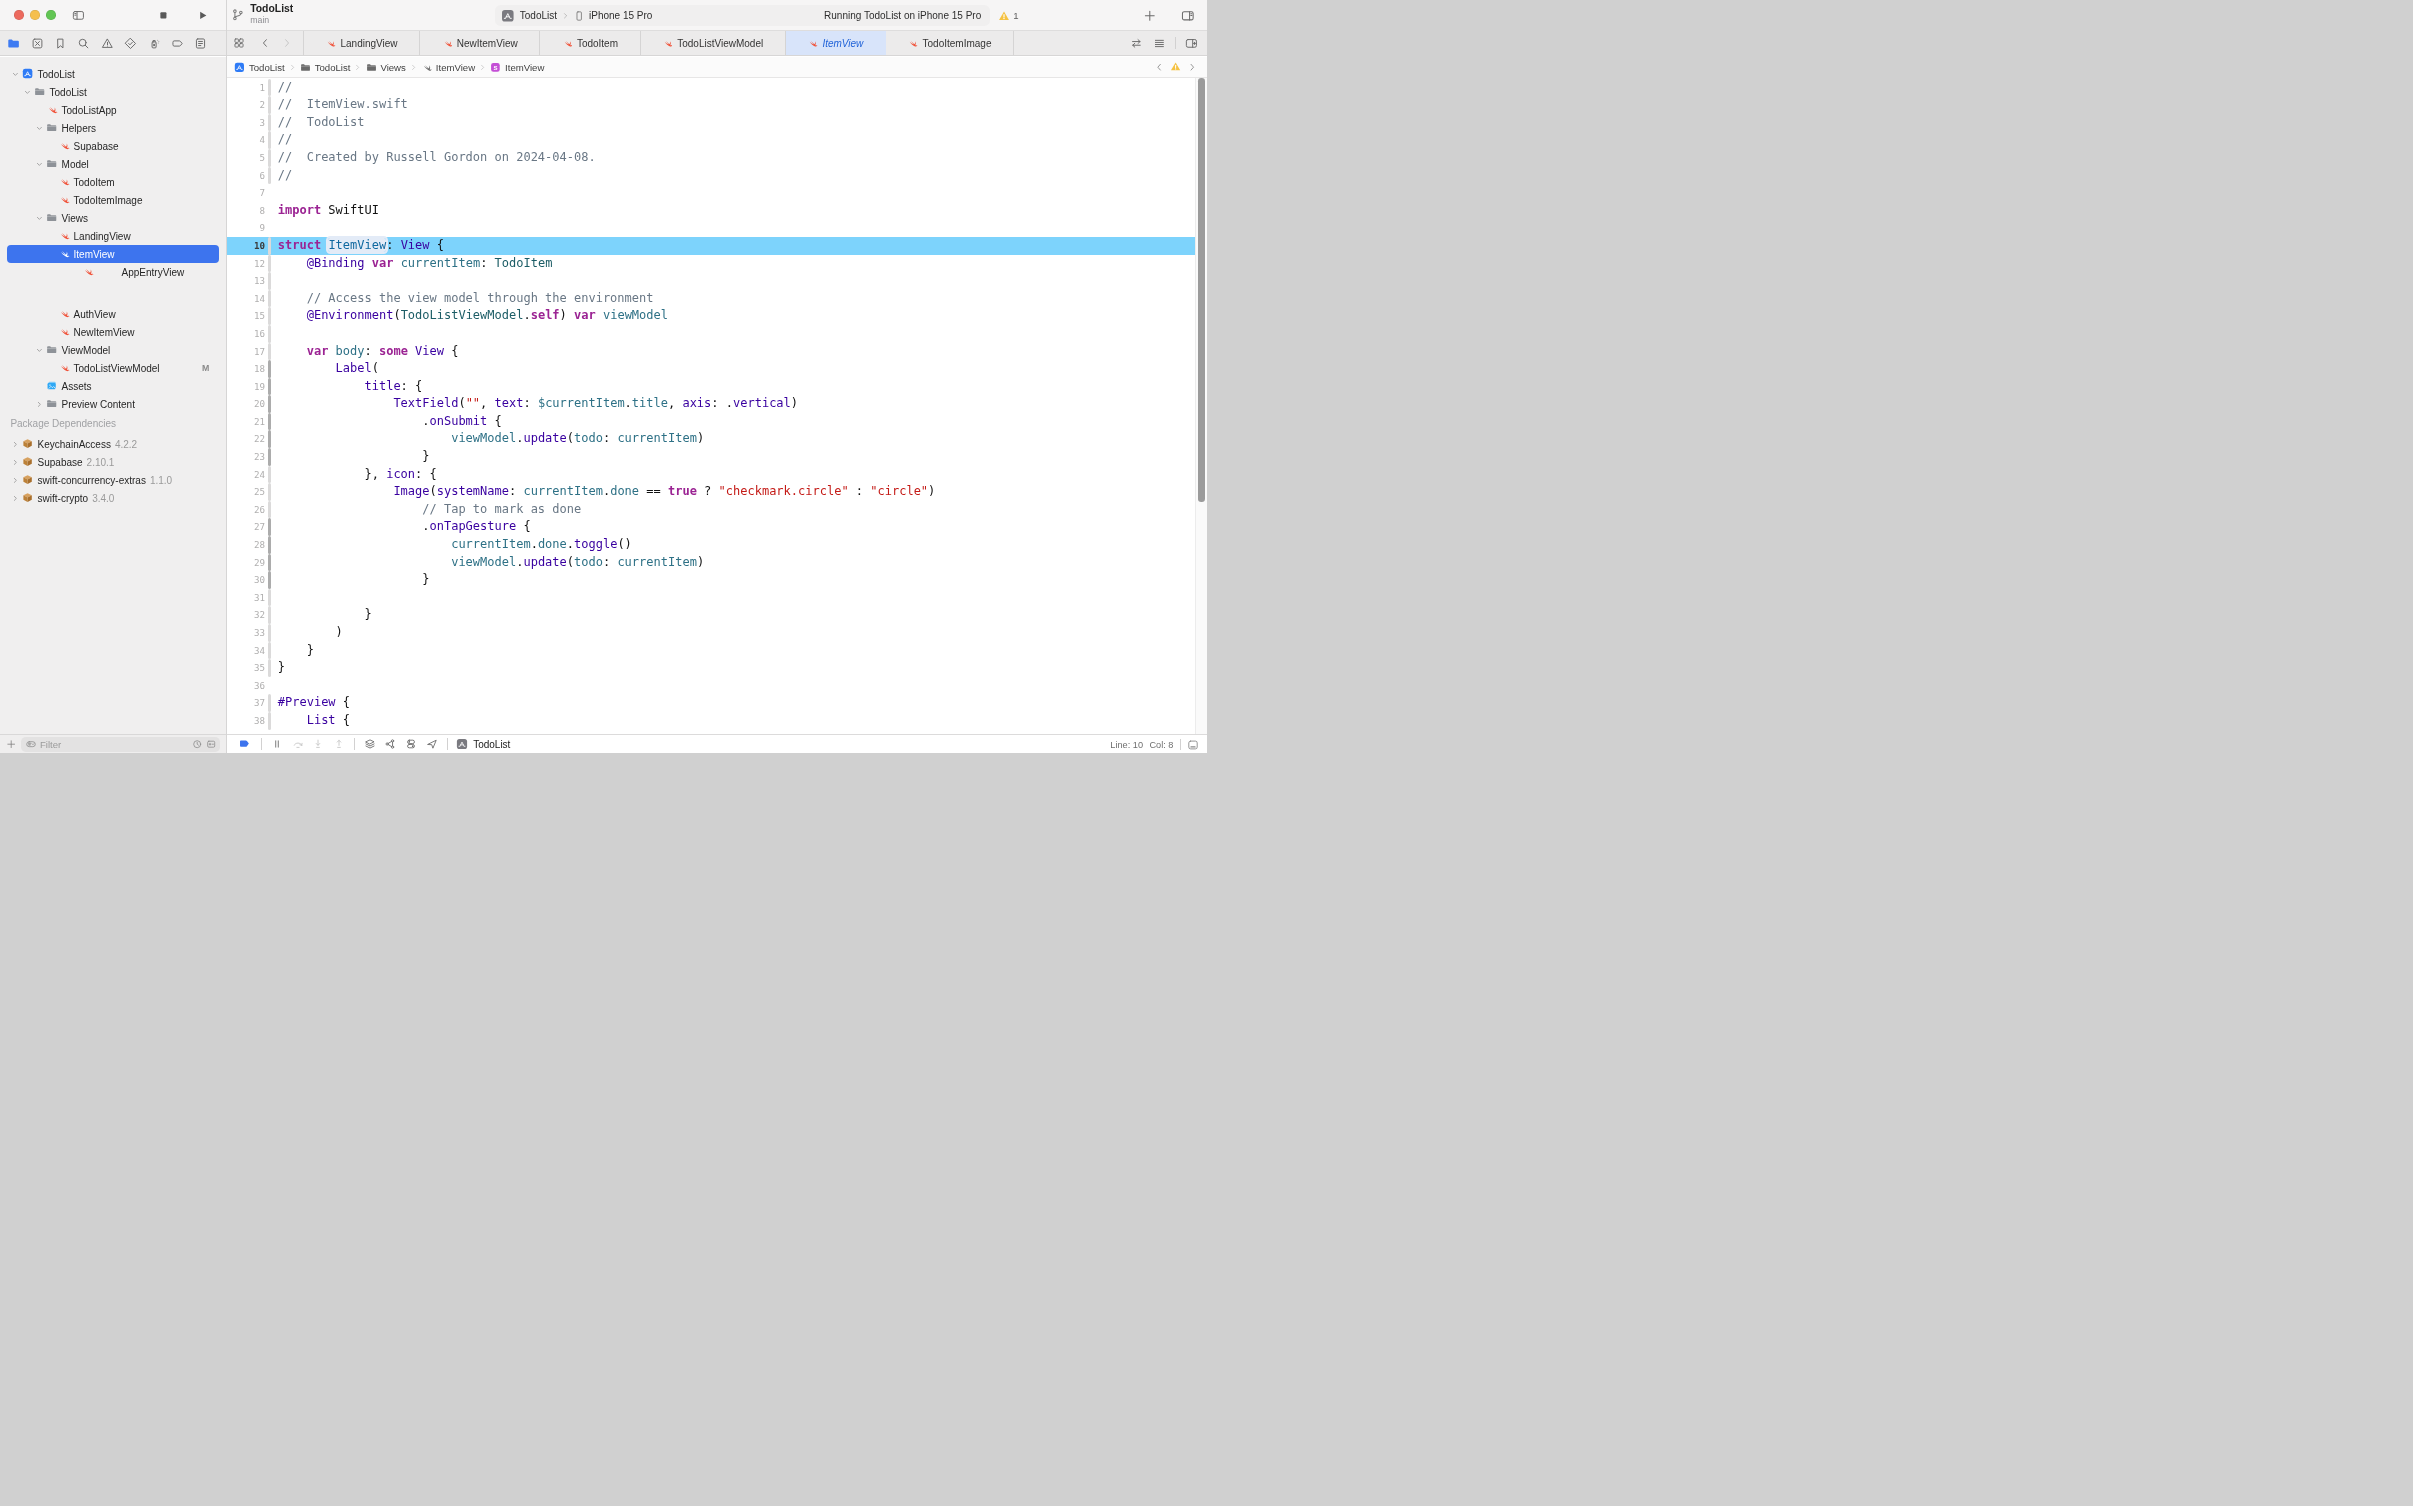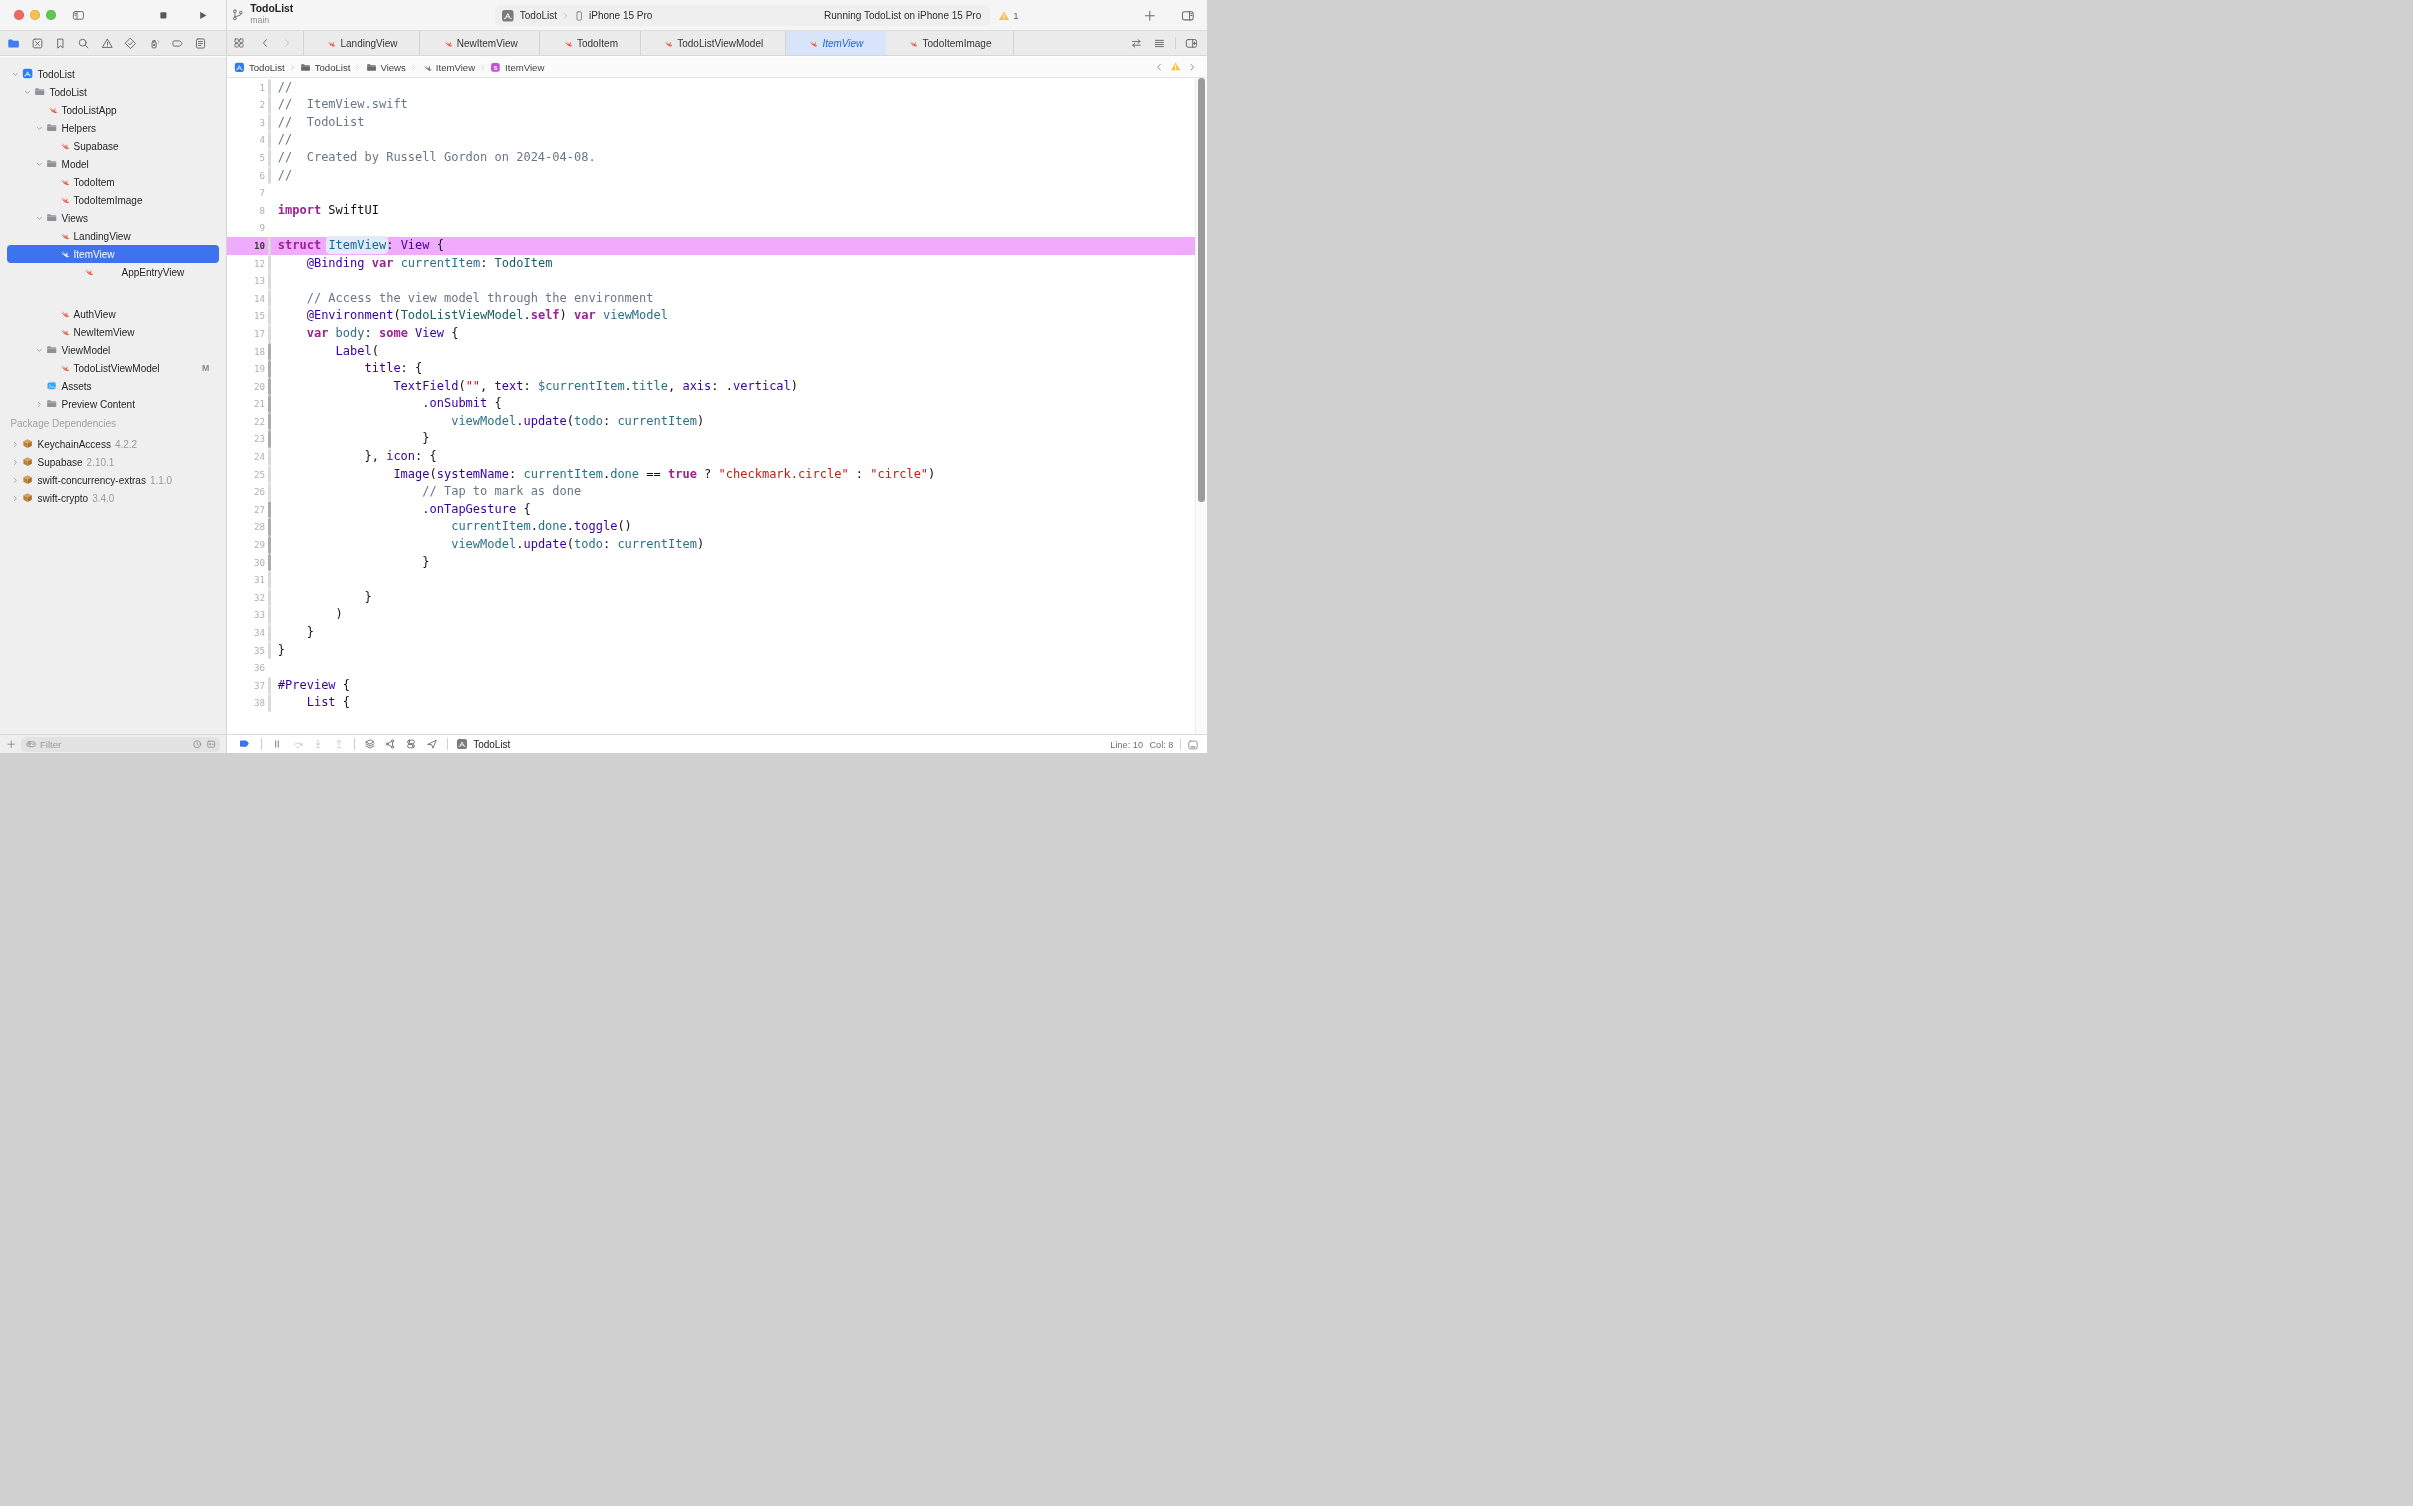--- a/index.html
+++ b/index.html
@@ -65,21 +65,21 @@
   .trow.sel{background:#3D74EE;color:#fff}
   .g-swift{color:#F05138}.trow.sel .g-swift{color:#fff}
   .g-folder{color:#8E9298}
   .badge{margin-left:auto;margin-right:9.6px;font-size:8.8px;font-weight:700;color:#8A8A8A}
   #pkghdr{margin-top:5px;padding-left:10.4px;height:17px;font-size:10px;font-weight:400;color:#A0A1A4}
   .ver{color:#9A9A9A;margin-left:4px}
   
   #code{position:absolute;left:227px;top:77px;width:980px;height:657px;background:#fff;overflow:hidden;z-index:1}
   #lines{padding-top:1.6px}
   .cl{display:flex;height:17.6px;font-family:"DejaVu Sans Mono",monospace;font-size:12px;line-height:17.6px;white-space:pre}
-  .cl.cur{background:#f0abfc}
+  .cl.cur{background:#7dd3fc}
   .ln{width:38px;flex:none;text-align:right;font-size:9.2px;color:#B0AFAF}
   .cur .ln{color:#3A3A3A;font-weight:700}
   .chg{width:6.4px;flex:none;margin-left:2.4px;position:relative}
   .chg.l::before,.chg.d::before{content:"";position:absolute;left:0.8px;top:0;bottom:0;width:3.2px;border-radius:1.6px;background:#DBDADA}
   .chg.d::before{background:#ACACAC}
   .ct{padding-left:4px}
   .kw{color:#9B2393;font-weight:700}
   .api{color:#3900A0}
   .attr{color:#3900A0}
   .typ{color:#1C5D66}
@@ -730,20 +730,21 @@
         <div class="cl"><span class="ln">5</span><span class="chg l"></span><span class="ct"><span class="cmt">//  Created by Russell Gordon on 2024-04-08.</span></span></div>
         <div class="cl"><span class="ln">6</span><span class="chg l"></span><span class="ct"><span class="cmt">//</span></span></div>
         <div class="cl"><span class="ln">7</span><span class="chg"></span><span class="ct"></span></div>
         <div class="cl"><span class="ln">8</span><span class="chg"></span><span class="ct"><span class="kw">import</span><span class="pln"> SwiftUI</span></span></div>
         <div class="cl"><span class="ln">9</span><span class="chg"></span><span class="ct"></span></div>
         <div class="cl cur"><span class="ln">10</span><span class="chg l"></span><span class="ct"><span class="kw">struct</span><span class="pln"> </span><span class="decl hl">ItemView</span><span class="pln">: </span><span class="api">View</span><span class="pln"> {</span></span></div>
         <div class="cl"><span class="ln">12</span><span class="chg l"></span><span class="ct"><span class="pln">    </span><span class="attr">@Binding</span><span class="pln"> </span><span class="kw">var</span><span class="pln"> </span><span class="varb">currentItem</span><span class="pln">: </span><span class="typ">TodoItem</span></span></div>
         <div class="cl"><span class="ln">13</span><span class="chg l"></span><span class="ct"></span></div>
         <div class="cl"><span class="ln">14</span><span class="chg l"></span><span class="ct"><span class="cmt">    // Access the view model through the environment</span></span></div>
         <div class="cl"><span class="ln">15</span><span class="chg l"></span><span class="ct"><span class="pln">    </span><span class="attr">@Environment</span><span class="pln">(</span><span class="typ">TodoListViewModel</span><span class="pln">.</span><span class="kw">self</span><span class="pln">) </span><span class="kw">var</span><span class="pln"> </span><span class="varb">viewModel</span></span></div>
+        <div class="cl"><span class="ln">16</span><span class="chg l"></span><span class="ct"></span></div>
         <div class="cl"><span class="ln">17</span><span class="chg l"></span><span class="ct"><span class="pln">    </span><span class="kw">var</span><span class="pln"> </span><span class="varb">body</span><span class="pln">: </span><span class="kw">some</span><span class="pln"> </span><span class="api">View</span><span class="pln"> {</span></span></div>
         <div class="cl"><span class="ln">18</span><span class="chg d"></span><span class="ct"><span class="pln">        </span><span class="api">Label</span><span class="pln">(</span></span></div>
         <div class="cl"><span class="ln">19</span><span class="chg d"></span><span class="ct"><span class="pln">            </span><span class="api">title</span><span class="pln">: {</span></span></div>
         <div class="cl"><span class="ln">20</span><span class="chg d"></span><span class="ct"><span class="pln">                </span><span class="api">TextField</span><span class="pln">(</span><span class="str">""</span><span class="pln">, </span><span class="api">text</span><span class="pln">: </span><span class="varb">$currentItem</span><span class="pln">.</span><span class="varb">title</span><span class="pln">, </span><span class="api">axis</span><span class="pln">: .</span><span class="api">vertical</span><span class="pln">)</span></span></div>
         <div class="cl"><span class="ln">21</span><span class="chg d"></span><span class="ct"><span class="pln">                    .</span><span class="api">onSubmit</span><span class="pln"> {</span></span></div>
         <div class="cl"><span class="ln">22</span><span class="chg d"></span><span class="ct"><span class="pln">                        </span><span class="varb">viewModel</span><span class="pln">.</span><span class="api">update</span><span class="pln">(</span><span class="varb">todo</span><span class="pln">: </span><span class="varb">currentItem</span><span class="pln">)</span></span></div>
         <div class="cl"><span class="ln">23</span><span class="chg d"></span><span class="ct"><span class="pln">                    }</span></span></div>
         <div class="cl"><span class="ln">24</span><span class="chg l"></span><span class="ct"><span class="pln">            }, </span><span class="api">icon</span><span class="pln">: {</span></span></div>
         <div class="cl"><span class="ln">25</span><span class="chg l"></span><span class="ct"><span class="pln">                </span><span class="api">Image</span><span class="pln">(</span><span class="api">systemName</span><span class="pln">: </span><span class="varb">currentItem</span><span class="pln">.</span><span class="varb">done</span><span class="pln"> == </span><span class="kw">true</span><span class="pln"> ? </span><span class="str">"checkmark.circle"</span><span class="pln"> : </span><span class="str">"circle"</span><span class="pln">)</span></span></div>
         <div class="cl"><span class="ln">26</span><span class="chg l"></span><span class="ct"><span class="cmt">                    // Tap to mark as done</span></span></div>

